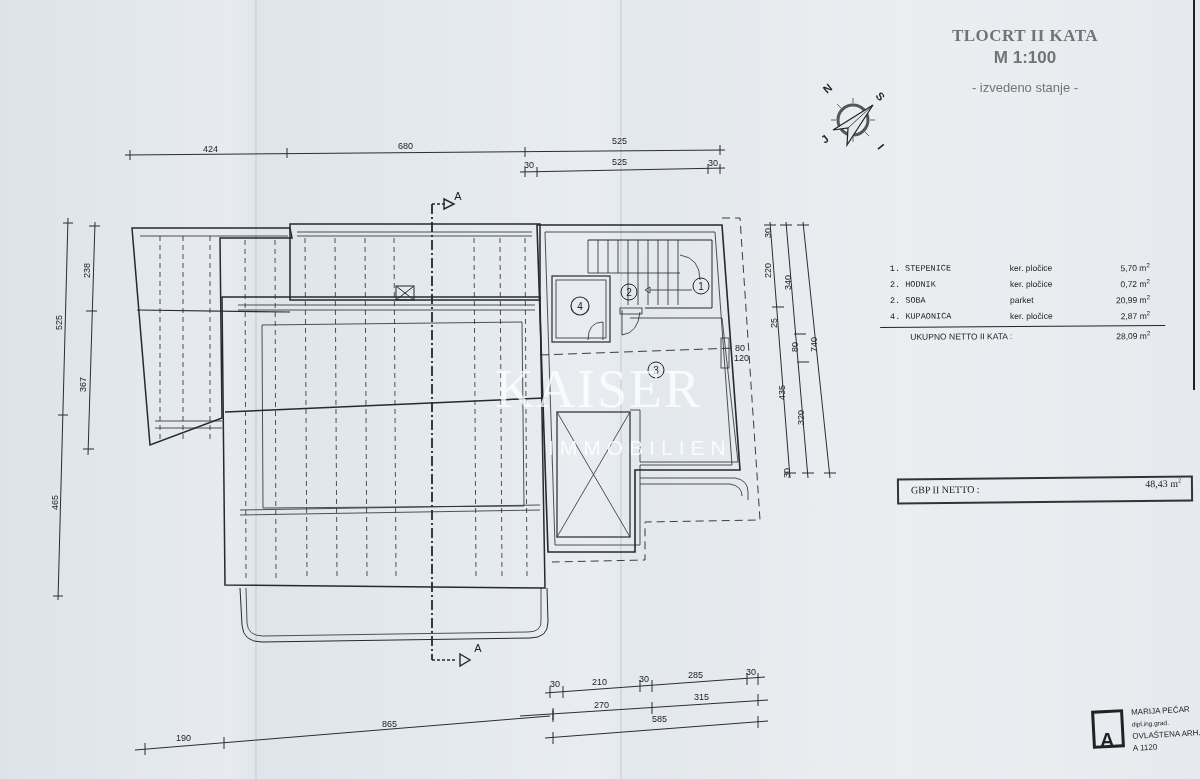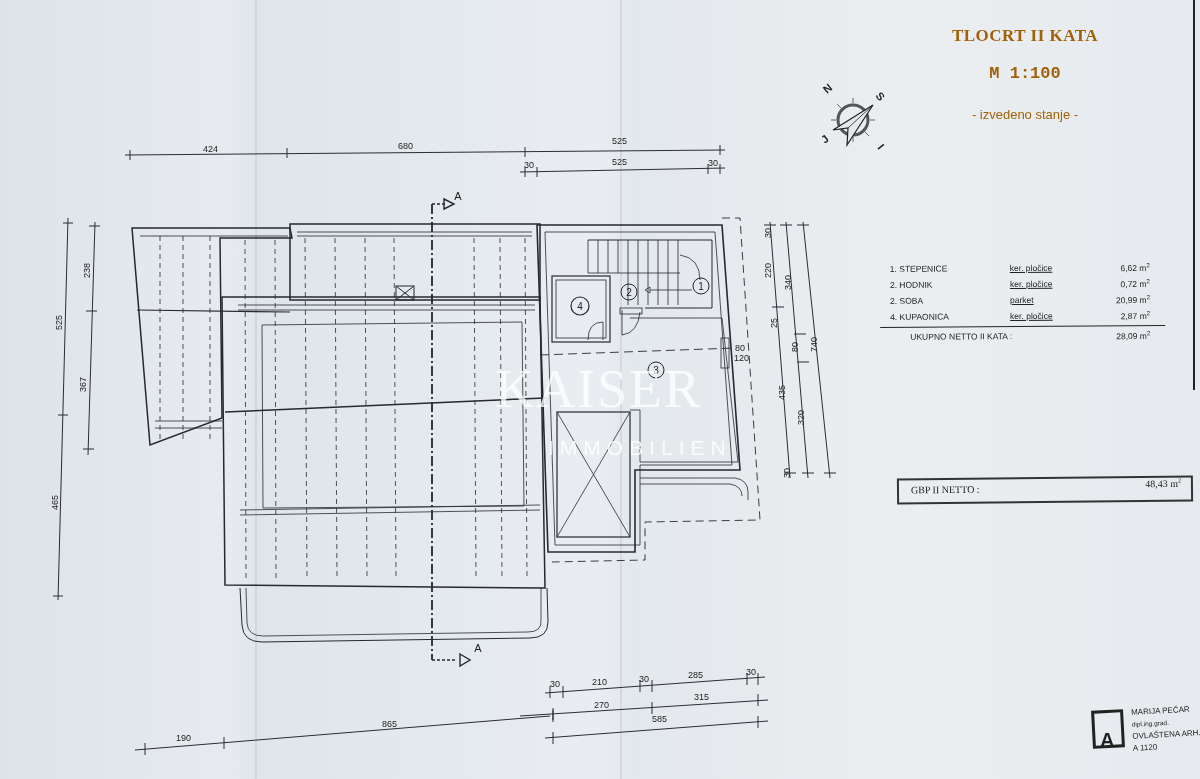--- a/index.html
+++ b/index.html
@@ -1,28 +1,28 @@
 <!DOCTYPE html>
 <html><head>
 <meta charset="utf-8">
 <style>
   html,body{margin:0;padding:0;}
   body{width:1200px;height:779px;overflow:hidden;background:#e4e9ee;font-family:"Liberation Sans",sans-serif;position:relative;}
   .sheet{position:absolute;left:0;top:0;width:1200px;height:779px;
     background:linear-gradient(90deg,#dde3e9 0px,#e7ebef 230px,#dfe5ea 260px,#e9edf1 600px,#e3e8ec 630px,#ebeef1 900px,#e6eaee 1200px);}
   .fold{position:absolute;top:0;height:779px;width:2px;background:rgba(160,170,180,0.25);}
   svg.plan{position:absolute;left:0;top:0;}
-  .title-block{position:absolute;left:930px;top:26px;width:190px;text-align:center;color:#a16207;}
+  .title-block{position:absolute;left:930px;top:26px;width:190px;text-align:center;color:#737373;}
   .title-main{font-family:"Liberation Serif",serif;font-weight:bold;font-size:17px;letter-spacing:0.5px;}
-  .title-scale{font-family:Liberation Mono, monospace;font-weight:bold;font-size:17px;margin-top:18px;}
-  .title-sub{font-size:13px;margin-top:24px;}
+  .title-scale{font-family:Liberation Sans, sans-serif;font-weight:bold;font-size:17px;margin-top:2px;}
+  .title-sub{font-size:13px;margin-top:12px;}
   .legend{position:absolute;left:890px;top:260px;width:270px;font-size:8.5px;color:#222;transform:rotate(-0.4deg);}
   .legend .row{display:flex;height:16px;align-items:center;}
-  .legend .c1{width:120px;}
-  .legend .c2{width:85px;text-decoration:underline;}
+  .legend .c1{width:120px;font-family:Liberation Mono, monospace;}
+  .legend .c2{width:85px;}
   .legend .c3{width:55px;text-align:right;}
   .legend .sep{border-top:1.5px solid #222;margin:2px 0 2px -10px;width:285px;}
   .legend .total{display:flex;height:14px;align-items:center;padding-left:20px;}
   .legend .total .tl{width:185px;}
   .legend .total .tv{width:55px;text-align:right;}
   sup{font-size:6px;}
   .gbp{position:absolute;left:897px;top:477px;width:296px;height:26px;border:2px double #333;box-sizing:border-box;
     font-family:"Liberation Serif",serif;font-size:10px;color:#222;display:flex;justify-content:space-between;align-items:center;padding:0 10px 4px 12px;transform:rotate(-0.6deg);}
   .gbp .v{margin-top:-6px;}
   .stamp{position:absolute;left:1092px;top:705px;width:110px;height:70px;color:#222;}
@@ -255,21 +255,21 @@
   <div class="title-scale">M 1:100</div>
   <div class="title-sub">- izvedeno stanje -</div>
 </div>
 
 <div class="right-edge"></div>
 
 <div class="legend">
   <div class="row">
     <span class="c1">1. STEPENICE</span>
     <span class="c2">ker. pločice</span>
-    <span class="c3"><span>6,62 m</span><sup>2</sup></span>
+    <span class="c3"><span>5,70 m</span><sup>2</sup></span>
   </div>
   <div class="row">
     <span class="c1">2. HODNIK</span>
     <span class="c2">ker. pločice</span>
     <span class="c3"><span>0,72 m</span><sup>2</sup></span>
   </div>
   <div class="row">
     <span class="c1">2. SOBA</span>
     <span class="c2">parket</span>
     <span class="c3"><span>20,99 m</span><sup>2</sup></span>

